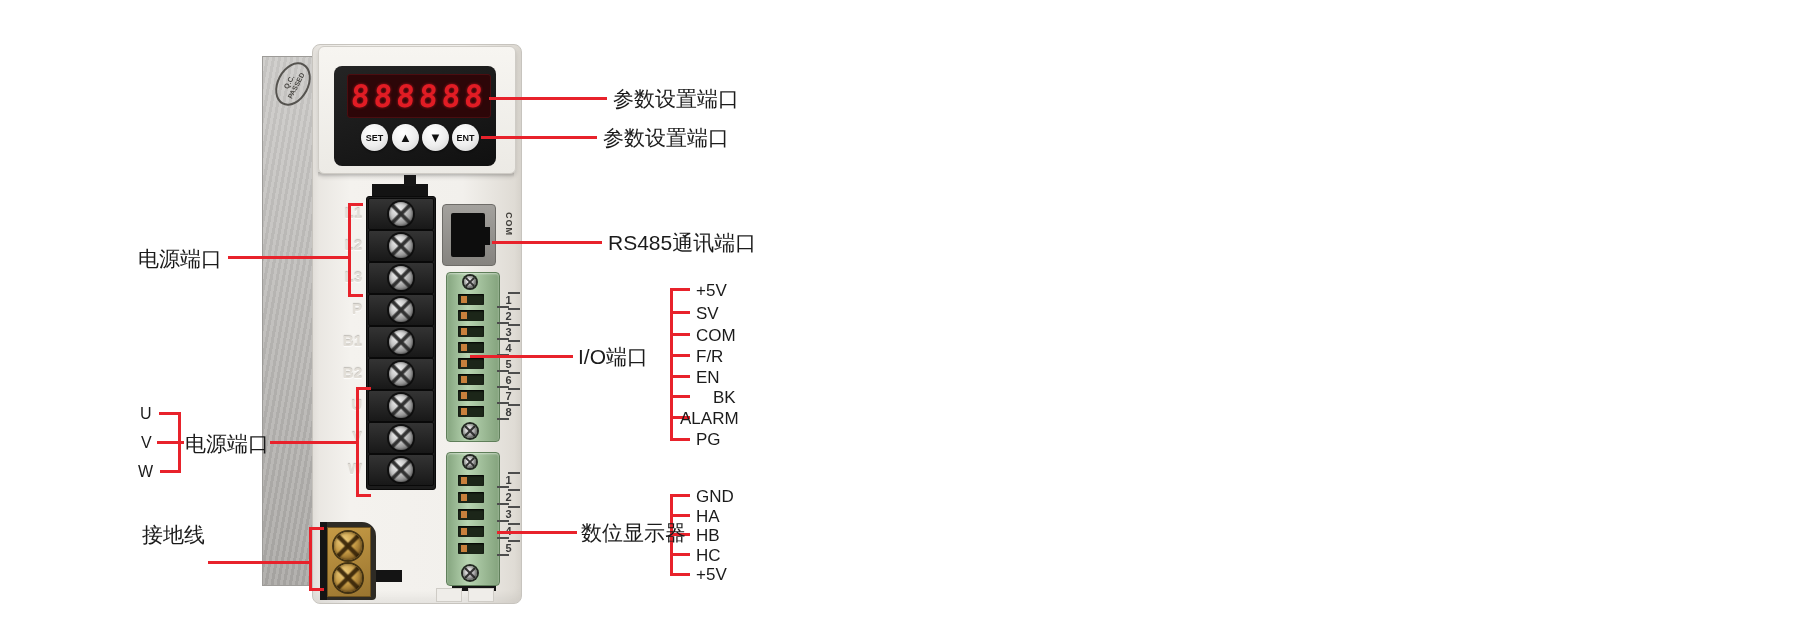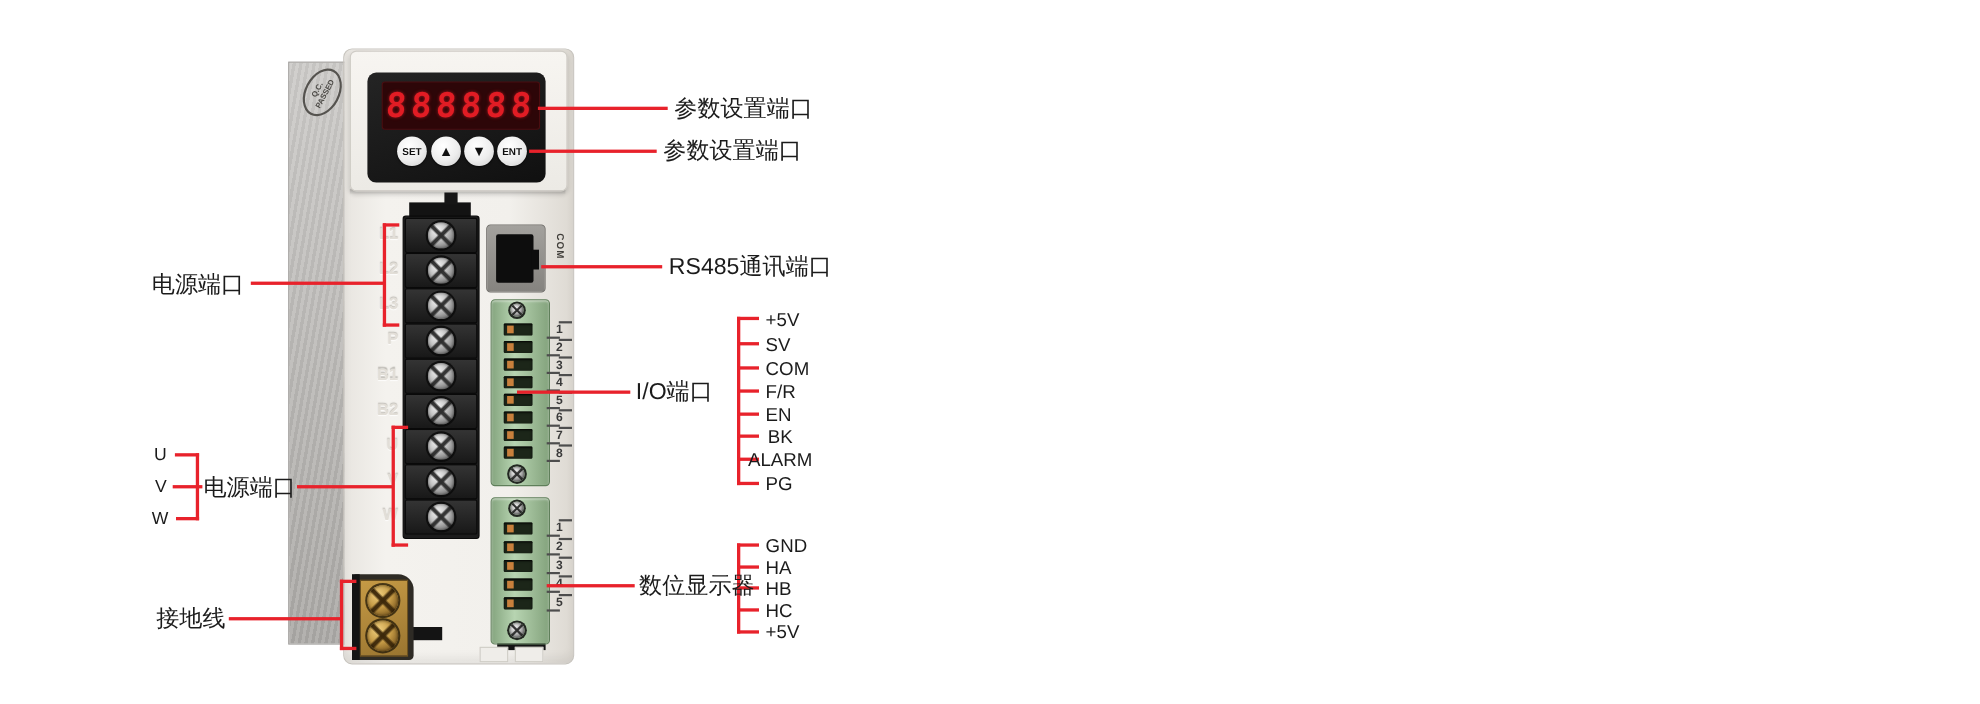--- a/index.html
+++ b/index.html
@@ -245,37 +245,37 @@
   <div class="ln" style="left:670px;top:354px;width:20px;"></div>
   <div class="ln" style="left:670px;top:375px;width:20px;"></div>
   <div class="ln" style="left:670px;top:395px;width:20px;"></div>
   <div class="ln" style="left:670px;top:416px;width:20px;"></div>
   <div class="ln" style="left:670px;top:438px;width:20px;"></div>
   <div class="pin" style="left:696px;top:282px;">+5V</div>
   <div class="pin" style="left:696px;top:305px;">SV</div>
   <div class="pin" style="left:696px;top:327px;">COM</div>
   <div class="pin" style="left:696px;top:348px;">F/R</div>
   <div class="pin" style="left:696px;top:369px;">EN</div>
-  <div class="pin" style="left:698px;top:389px;">BK</div>
+  <div class="pin" style="left:713px;top:389px;">BK</div>
   <div class="pin" style="left:680px;top:410px;">ALARM</div>
   <div class="pin" style="left:696px;top:431px;">PG</div>
 
   <div class="ln" style="left:497px;top:531px;width:80px;"></div>
   <div class="ct" style="left:581px;top:522px;">数位显示器</div>
   <div class="vln" style="left:670px;top:494px;height:82px;"></div>
   <div class="ln" style="left:670px;top:494px;width:20px;"></div>
   <div class="ln" style="left:670px;top:514px;width:20px;"></div>
   <div class="ln" style="left:670px;top:533px;width:20px;"></div>
   <div class="ln" style="left:670px;top:553px;width:20px;"></div>
   <div class="ln" style="left:670px;top:573px;width:20px;"></div>
   <div class="pin" style="left:696px;top:488px;">GND</div>
   <div class="pin" style="left:696px;top:508px;">HA</div>
   <div class="pin" style="left:696px;top:527px;">HB</div>
   <div class="pin" style="left:696px;top:547px;">HC</div>
   <div class="pin" style="left:696px;top:566px;">+5V</div>
 
-  <div class="ct" style="left:142px;top:552px;">接地线</div>
+  <div class="ct" style="left:142px;top:524px;">接地线</div>
   <div class="ln" style="left:208px;top:561px;width:103px;"></div>
   <div class="vln" style="left:309px;top:527px;height:64px;"></div>
   <div class="ln" style="left:309px;top:527px;width:15px;"></div>
   <div class="ln" style="left:309px;top:588px;width:15px;"></div>
 
 </div>
 
 </body></html>

